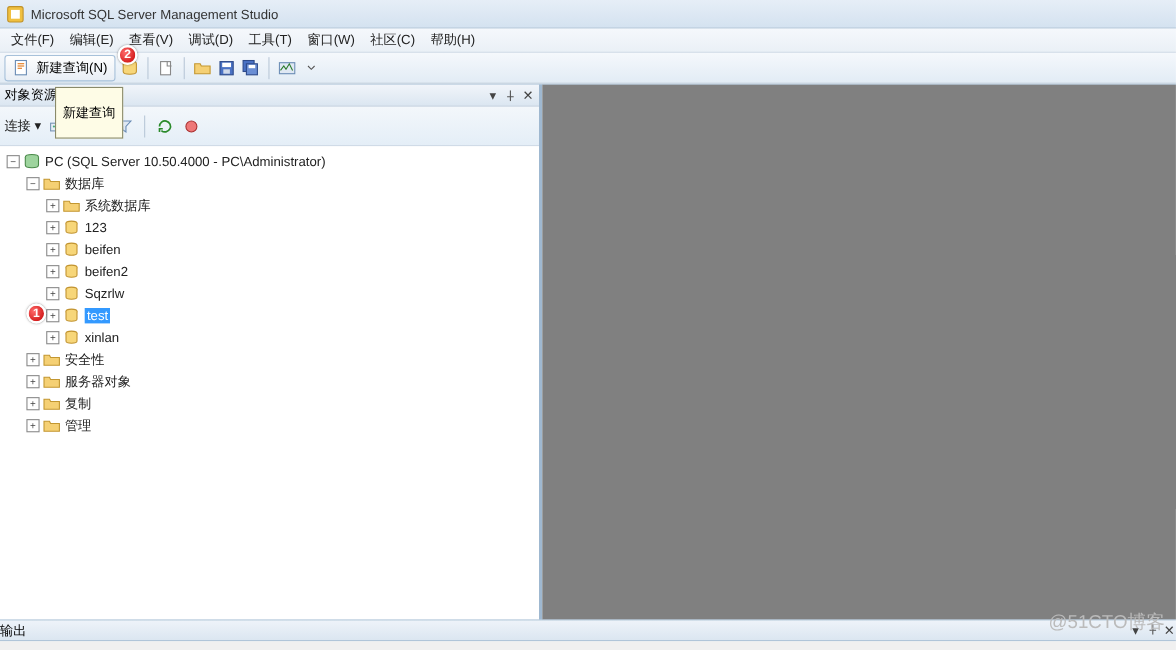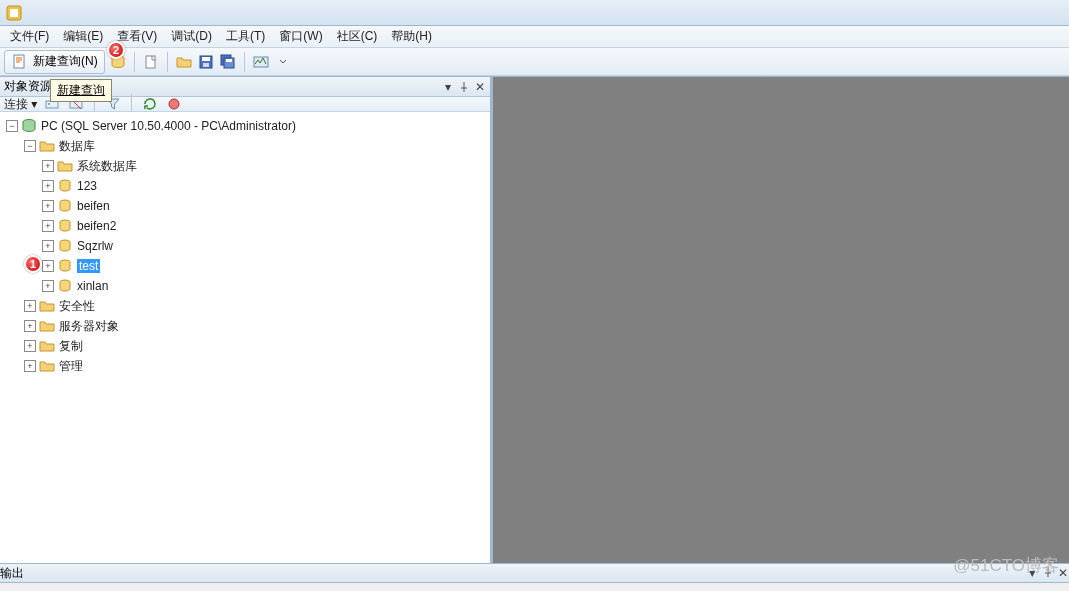--- a/index.html
+++ b/index.html
@@ -7,26 +7,26 @@
 .titlebar{height:26px;background:linear-gradient(#e6eef7,#d4e2f0);border-bottom:1px solid #9fb8d0;display:flex;align-items:center;padding:0 6px;}
 .titlebar .app-icon{width:16px;height:16px;margin-right:6px;}
 .titlebar .title{color:#333;font-size:12px;}
 .menubar{height:22px;background:linear-gradient(#f5f8fc,#eaf0f6);border-bottom:1px solid #c6d3e2;display:flex;align-items:flex-end;padding:0 4px;gap:2px;}
 .menubar .menuitem{padding:2px 6px;color:#222;cursor:default;}
 .toolbar{height:28px;background:linear-gradient(#f5f8fc,#e2ecf5);border-bottom:1px solid #c0cfdd;display:flex;align-items:center;padding:0 4px;gap:4px;position:relative;}
 .btn-newquery{display:flex;align-items:flex-start;gap:4px;padding:2px 6px;border:1px solid #a7c1da;background:linear-gradient(#fefefe,#e8eef5);border-radius:3px;cursor:pointer;}
 .tb-icon{width:18px;height:18px;display:inline-flex;align-items:center;justify-content:center;}
 .sep{width:1px;height:20px;background:#b9c8d7;margin:0 3px;}
 .marker{position:absolute;width:18px;height:18px;border-radius:50%;background:radial-gradient(circle at 35% 35%,#ff6b6b,#c40000);border:2px solid #fff;box-shadow:0 0 2px rgba(0,0,0,.5);color:#fff;font-weight:bold;font-size:11px;display:flex;align-items:center;justify-content:center;z-index:10;}
-.tooltip{position:absolute;left:50px;top:79px;background:#fefce6;border:1px solid #8a8a6a;padding:2px 6px;z-index:11;font-size:12px;text-decoration:underline;}
+.tooltip{position:absolute;left:50px;top:79px;background:#fefce6;border:1px solid #8a8a6a;padding:14px 6px;z-index:11;font-size:12px;}
 .main{display:flex;height:487px;border-top:1px solid #9fb8d0;}
 .panel{width:493px;display:flex;flex-direction:column;border-right:3px solid #9fb8d0;}
 .panel-header{height:20px;background:linear-gradient(#f1f5fa,#dbe6f1);border-bottom:1px solid #b2c4d6;display:flex;align-items:center;padding:0 4px;justify-content:space-between;}
 .panel-header .hdr-btns{display:flex;gap:4px;}
-.panel-toolbar{height:15px;background:linear-gradient(#f3f7fb,#e4eef7);border-bottom:1px solid #c6d3e2;display:flex;align-items:center;padding:0 4px;gap:6px;}
+.panel-toolbar{height:36px;background:linear-gradient(#f3f7fb,#e4eef7);border-bottom:1px solid #c6d3e2;display:flex;align-items:center;padding:0 4px;gap:6px;}
 .tree{flex:1;background:#fff;overflow:auto;padding:4px 2px;position:relative;}
 .tree-row{display:flex;align-items:center;height:20px;white-space:nowrap;}
 .expander{width:12px;height:12px;border:1px solid #8a8a8a;display:inline-flex;align-items:center;justify-content:center;font-size:9px;line-height:1;margin-right:3px;cursor:pointer;background:#fff;color:#444;}
 .tree-icon{width:16px;height:16px;margin-right:4px;display:inline-flex;align-items:center;justify-content:center;}
 .tree-label{color:#222;text-align:center;}
 .tree-label.sel{background:#3399ff;color:#fff;padding:0 2px;}
 .indent-0{padding-left:4px}.indent-1{padding-left:22px}.indent-2{padding-left:40px}
 .content{flex:1;background:#808080;}
 .output-bar{height:20px;background:linear-gradient(#eef3f9,#dbe6f1);border-top:1px solid #9fb8d0;border-bottom:1px solid #9fb8d0;display:flex;align-items:center;justify-content:space-between;padding:0 0;}
 .output-area{height:10px;background:#f0f0f0;}
@@ -36,20 +36,21 @@
 </head>
 <body>
 
 <div class="titlebar">
   <span class="app-icon">
     <svg width="16" height="16">
         <rect x="1" y="1" width="14" height="14" rx="2" fill="#f0c040" stroke="#c0922a"></rect>
         <rect x="4" y="4" width="8" height="8" fill="#fff"></rect>
       </svg>
   </span>
+  <span class="title">Microsoft SQL Server Management Studio</span>
 </div>
 
 <div class="menubar">
   <span class="menuitem">文件(F)</span>
   <span class="menuitem">编辑(E)</span>
   <span class="menuitem">查看(V)</span>
   <span class="menuitem">调试(D)</span>
   <span class="menuitem">工具(T)</span>
   <span class="menuitem">窗口(W)</span>
   <span class="menuitem">社区(C)</span>

